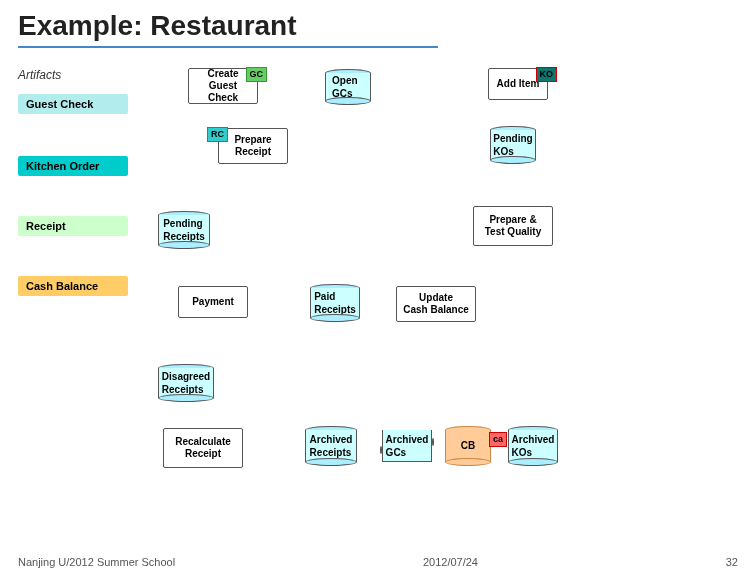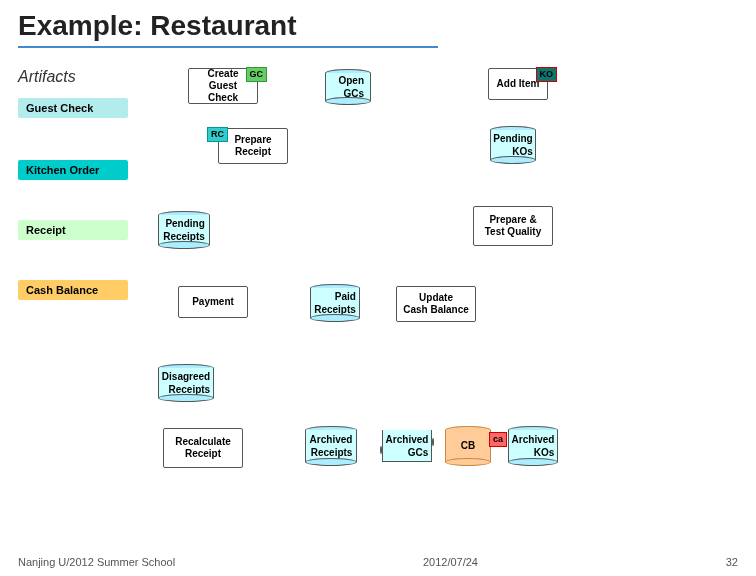--- a/index.html
+++ b/index.html
@@ -36,21 +36,21 @@
     .artifacts-col {
       width: 110px;
       display: flex;
       flex-direction: column;
       gap: 6px;
       padding-top: 10px;
     }
 
     .artifacts-label {
       font-style: italic;
-      font-size: 16px;
+      font-size: 12px;
       color: #333;
       margin-bottom: 6px;
     }
 
     .artifact-badge {
       padding: 4px 8px;
       font-size: 11px;
       font-weight: bold;
       border-radius: 2px;
       text-align: left;
@@ -117,21 +117,21 @@
 
     .cyl-body {
       background: #ccffff;
       border-left: 1.5px solid #555;
       border-right: 1.5px solid #555;
       border-bottom: 1.5px solid #555;
       display: flex;
       align-items: center;
       justify-content: center;
       position: relative;
-      text-align: right;
+      text-align: left;
       font-size: 10px;
       font-weight: bold;
       line-height: 1.3;
       padding: 4px 6px;
     }
 
     .cyl-top {
       background: #aaeeff;
       border: 1.5px solid #555;
       border-radius: 50%;

